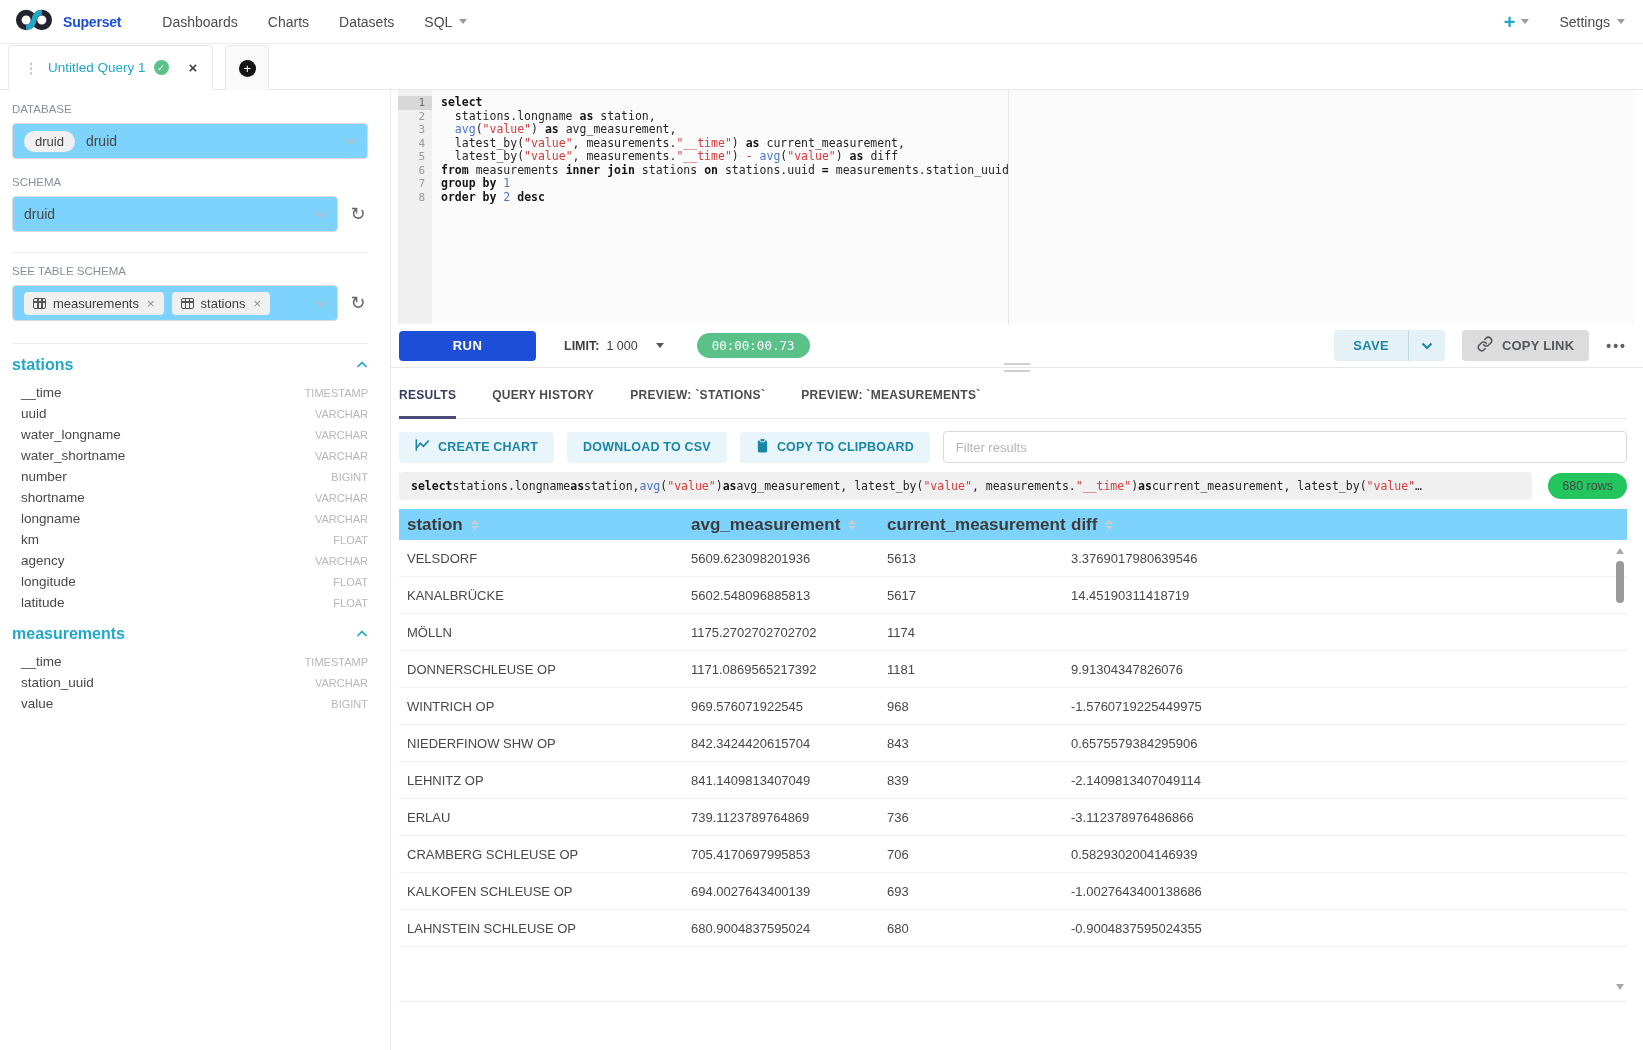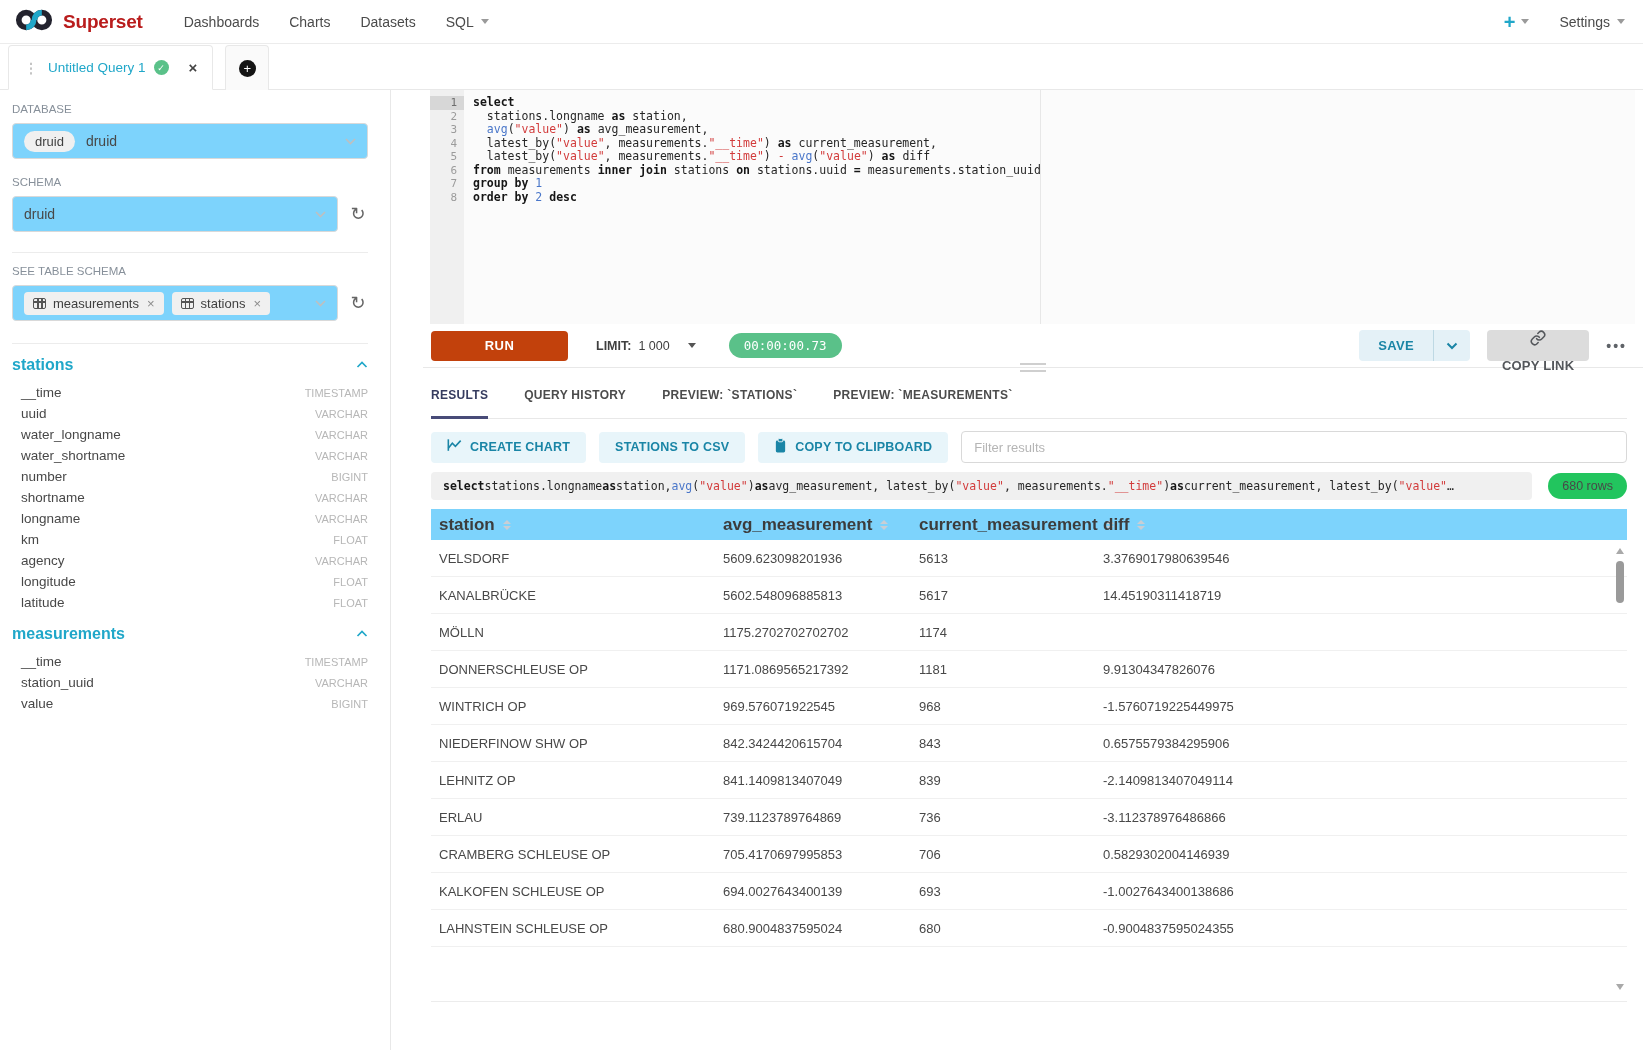--- a/index.html
+++ b/index.html
@@ -7,21 +7,21 @@
   body {
     font-family:"Liberation Sans", sans-serif;
     background:#fff; color:#484848; overflow:hidden; font-size:14px;
   }
   i { font-style:normal; }
 
   
   .topnav { height:44px; display:flex; align-items:center; padding:0 18px 0 14px;
             border-bottom:1px solid #ececec; background:#fff; }
   .brand { display:flex; align-items:center; gap:9px; margin-right:26px; }
-  .brand-name { font-size:19px; font-weight:bold; color:#b91c1c; letter-spacing:-0.2px; }
+  .brand-name { font-size:14px; font-weight:bold; color:#1d4ed8; letter-spacing:-0.2px; }
   .nav-items { display:flex; align-items:center; }
   .nav-item { font-size:14px; color:#4b4b4b; margin:0 15px; cursor:default; display:flex; align-items:center; gap:7px; }
   .caret-down { width:0; height:0; border-left:4px solid transparent; border-right:4px solid transparent;
                 border-top:5px solid #9a9a9a; display:inline-block; }
   .topnav-right { margin-left:auto; display:flex; align-items:center; gap:30px; }
   .plus-btn { display:flex; align-items:center; gap:6px; }
   .plus-glyph { color:#20a7c9; font-size:20px; font-weight:bold; line-height:1; }
   .settings-btn { display:flex; align-items:center; gap:7px; font-size:14px; color:#4b4b4b; }
 
   
@@ -35,21 +35,21 @@
   .tab-check { width:15px; height:15px; border-radius:50%; background:#5ac189; color:#fff;
                font-size:9px; display:flex; align-items:center; justify-content:center; }
   .tab-close { color:#434343; font-size:15px; font-weight:bold; margin-left:12px; }
   .tab-add { height:45px; width:44px; background:#fafafa; border:1px solid #e8e8e8; border-bottom:none;
              border-radius:4px 4px 0 0; margin-left:12px; margin-bottom:-1px;
              display:flex; align-items:center; justify-content:center; }
   .tab-add-circle { width:17px; height:17px; border-radius:50%; background:#141414; color:#fff;
                     font-size:13px; line-height:1; display:flex; align-items:center; justify-content:center; }
 
   
-  .page-body { display:flex; height:960px;gap:32px; }
+  .page-body { display:flex; height:960px; }
 
   
   .sidebar { width:391px; flex-shrink:0; border-right:1px solid #e8e8e8;
              padding:13px 22px 0 12px; overflow:hidden; }
   .side-label { font-size:11.5px; color:#87909a; margin-bottom:8px; }
   .sel-row { display:flex; align-items:center; gap:10px; }
   .sel { flex:1; height:36px; border:1px solid #d9d9d9; border-radius:4px; background:#7dd3fc;
          display:flex; align-items:center; padding:0 11px; min-width:0; }
   .sel-chev { margin-left:auto; display:flex; }
   .chip-round { background:#f0f0f0; border-radius:12px; padding:3px 11px; font-size:13px; margin-right:11px; color:#3f3f3f; }
@@ -88,36 +88,36 @@
   .tk-k { font-weight:bold; color:#161616; }
   .tk-f { color:#4976c9; }
   .tk-n { color:#4976c9; }
   .tk-s { color:#d23b3b; }
   .tk-o { color:#d23b3b; }
   .tk-t { color:#262626; }
 
   
   .runbar { height:44px; display:flex; align-items:center; padding:0 16px 0 8px;
             border-bottom:1px solid #e8e8e8; position:relative; }
-  .run-btn { width:137px; height:30px; background:#c2410c; color:#fff; border:none; border-radius:4px;
+  .run-btn { width:137px; height:30px; background:#1d4ed8; color:#fff; border:none; border-radius:4px;
              font-family:inherit; font-size:13px; font-weight:bold; letter-spacing:0.4px; }
   .limit { display:flex; align-items:center; gap:7px; margin-left:28px; font-size:12.5px; color:#3f3f3f; }
   .limit-label { font-weight:bold; }
   .limit-caret { width:0; height:0; border-left:4px solid transparent; border-right:4px solid transparent;
                  border-top:5px solid #555; margin-left:11px; }
   .timer-pill { margin-left:33px; background:#5ac189; color:#fff; border-radius:14px; padding:5px 15px;
                 font-family:"DejaVu Sans Mono", monospace; font-size:12.5px;text-align:center; }
   .runbar-right { margin-left:auto; display:flex; align-items:center; gap:17px; }
   .save-split { display:flex; align-items:stretch; background:#e4f1f7; border-radius:4px; overflow:hidden; height:31px; }
   .save-main { padding:0 19px; display:flex; align-items:center; color:#1a85a6; font-weight:bold;
                font-size:13px; letter-spacing:0.3px; }
   .save-divider { width:1px; background:#bed9e4; }
   .save-caret { width:36px; display:flex; align-items:center; justify-content:center; }
   .copylink-btn { display:flex; align-items:center; gap:9px; background:#dcdcdc; border-radius:4px;
-                  height:31px; padding:0 15px; color:#54575b; font-weight:bold; font-size:13px; letter-spacing:0.2px;flex-direction:column; }
+                  height:31px; padding:0 15px; color:#54575b; font-weight:bold; font-size:13px; letter-spacing:0.2px; }
   .more-dots { color:#5f6368; font-size:14px; font-weight:bold; letter-spacing:2px; }
   .split-grip { position:absolute; left:50%; bottom:-5px; transform:translateX(-50%); width:26px; height:9px;
                 border-top:2px solid #cfcfcf; border-bottom:2px solid #cfcfcf; background:transparent; z-index:3; }
 
   
   .south { flex:1; padding:10px 16px 0 8px; display:flex; flex-direction:column; min-width:0; }
   .rtabs { display:flex; gap:36px; border-bottom:1px solid #e8e8e8; }
   .rtab { font-size:12px; font-weight:bold; letter-spacing:0.3px; color:#4c4c4c; padding:10px 0 14px; }
   .rtab.active { color:#363c5f; border-bottom:3px solid #484b78; margin-bottom:-1px; }
   .actions { display:flex; align-items:center; gap:13px; margin-top:12px; }
@@ -409,21 +409,21 @@
         <button class="act-btn">
           <span>
             <svg width="15" height="13" viewBox="0 0 17 14" fill="none" stroke="#1a85a6" stroke-width="1.8">
               <path d="M1.5 0v13"></path>
                 <polyline points="1.5,10 6,4.5 9.5,8 15.5,1.5"></polyline>
             </svg>
           </span>
           <span>CREATE CHART</span>
         </button>
         <button class="act-btn">
-          <span>STATIONS TO CSV</span>
+          <span>DOWNLOAD TO CSV</span>
         </button>
         <button class="act-btn">
           <span>
             <svg width="13" height="15" viewBox="0 0 14 16">
               <rect x="2" y="2.5" width="10" height="13" rx="1.6" fill="#1a85a6"></rect>
               <rect x="4.5" y="0.5" width="5" height="3.5" rx="1" fill="#1a85a6" stroke="#e8f5fa" stroke-width="1"></rect>
             </svg>
           </span>
           <span>COPY TO CLIPBOARD</span>
         </button>

